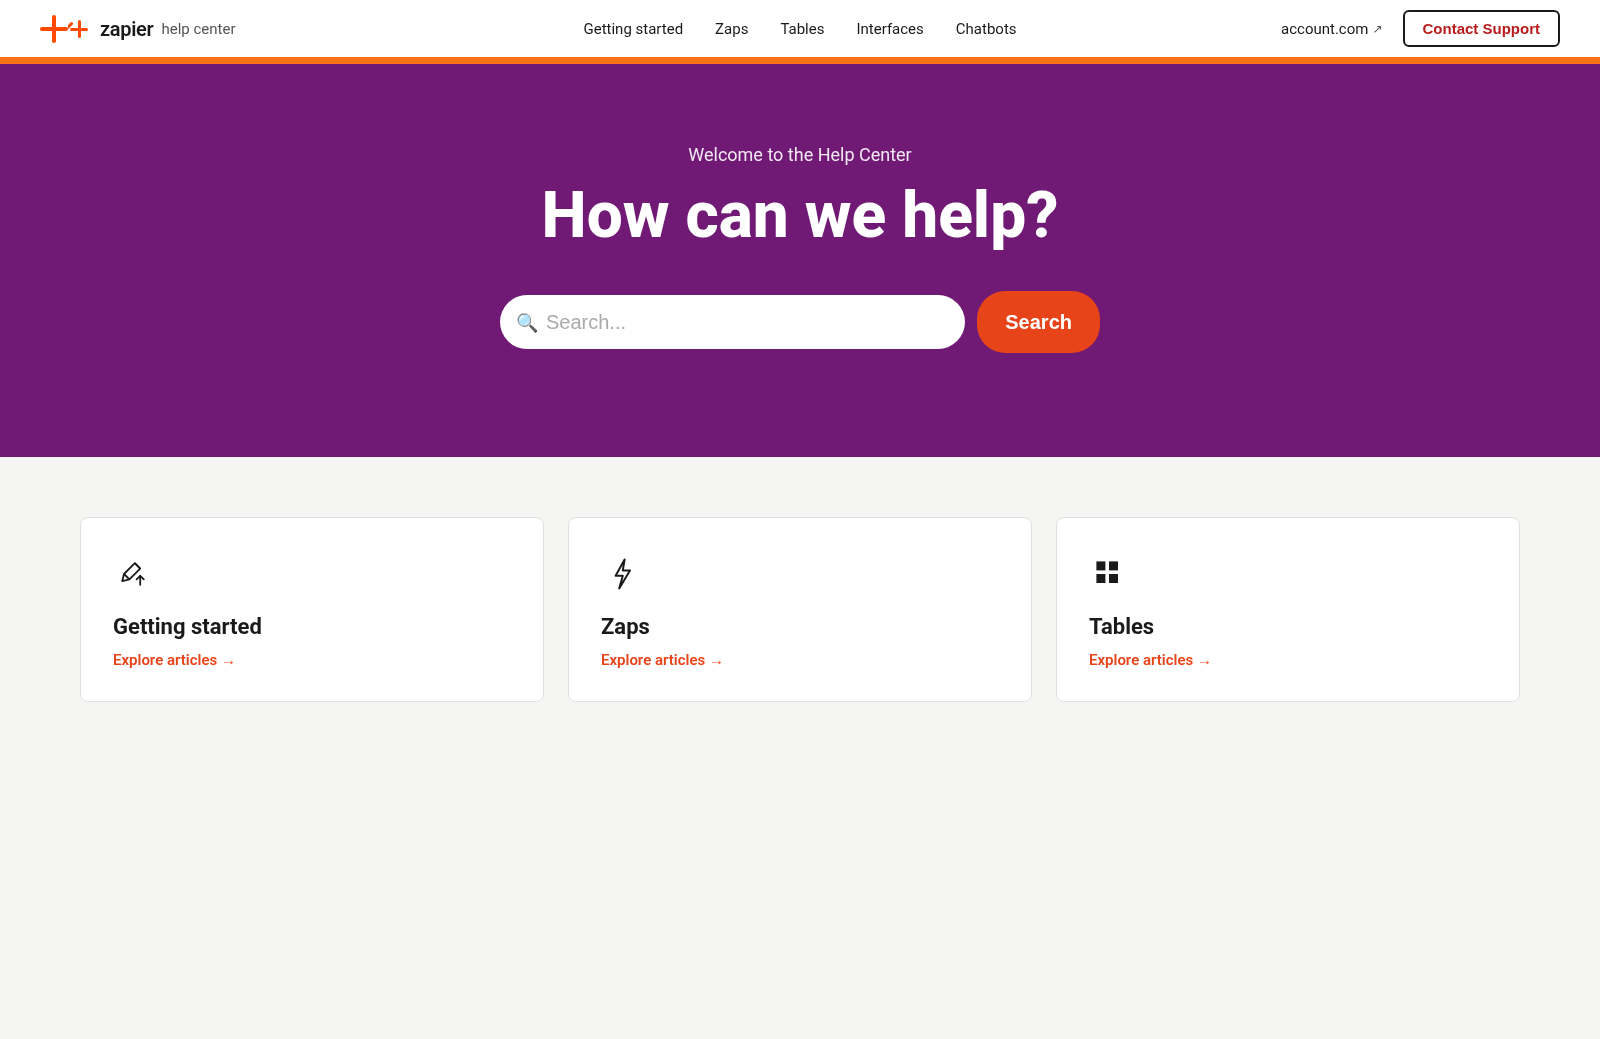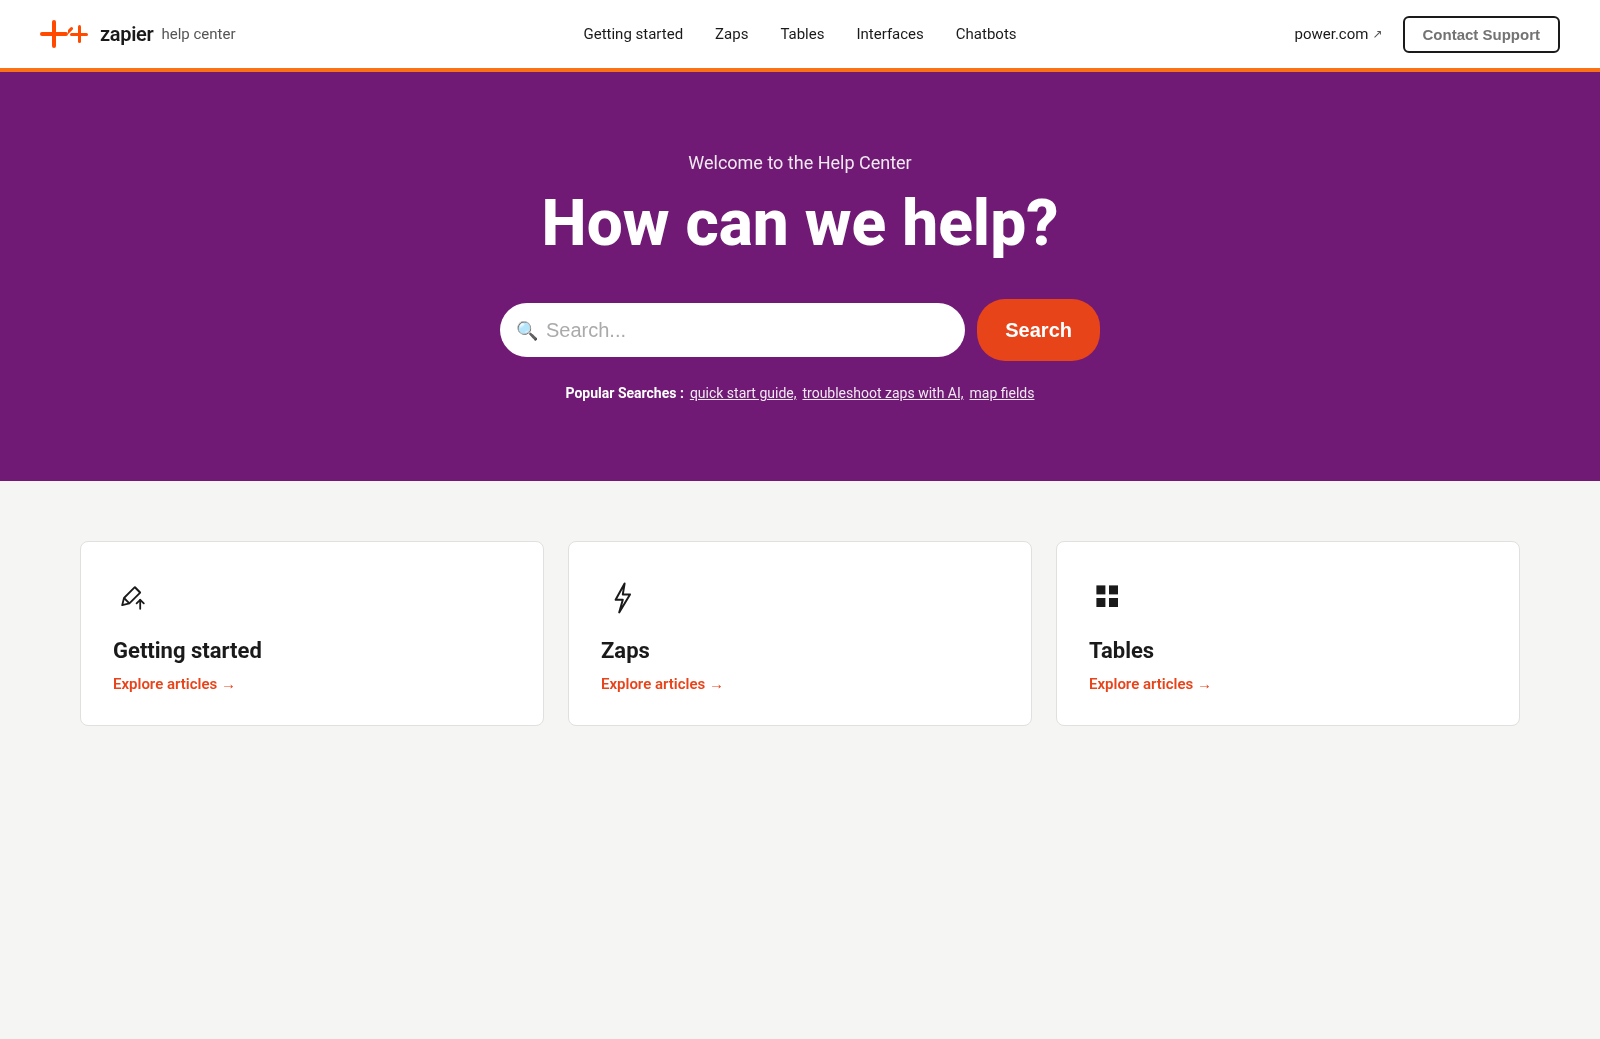--- a/index.html
+++ b/index.html
@@ -10,22 +10,22 @@
 
     body {
       font-family: -apple-system, BlinkMacSystemFont, 'Segoe UI', Roboto, Helvetica, Arial, sans-serif;
       background: #f5f5f3;
       min-height: 1039px;
     }
 
     
     .header {
       background: #ffffff;
-      border-bottom: 4px solid #f97316;
-      height: 72px;
+      border-bottom: 7px solid #f97316;
+      height: 64px;
       display: flex;
       align-items: center;
       padding: 0 40px;
       justify-content: space-between;
     }
 
     .header-left {
       display: flex;
       align-items: center;
       gap: 8px;
@@ -92,21 +92,21 @@
       font-size: 12px;
       color: #555;
     }
 
     .contact-support-btn {
       border: 2px solid #1a1a1a;
       border-radius: 6px;
       padding: 8px 18px;
       font-size: 15px;
       font-weight: 600;
-      color: #737373;
+      color: #b91c1c;
       background: transparent;
       cursor: pointer;
       white-space: nowrap;
     }
 
     
     .hero {
       background: #701a75;
       padding: 80px 40px 80px;
       display: flex;
@@ -293,45 +293,39 @@
   <nav class="header-nav">
     <a class="nav-link">Getting started</a>
     <a class="nav-link">Zaps</a>
     <a class="nav-link">Tables</a>
     <a class="nav-link">Interfaces</a>
     <a class="nav-link">Chatbots</a>
   </nav>
 
   <div class="header-right">
     <a class="zapier-com-link">
-      <span>power.com</span>
+      <span>account.com</span>
       <span class="external-link-icon">↗</span>
     </a>
     <button class="contact-support-btn">Contact Support</button>
   </div>
 </header>
 
 <section class="hero">
   <p class="hero-subtitle">Welcome to the Help Center</p>
   <h1 class="hero-title">How can we help?</h1>
 
   <div class="search-container">
     <div class="search-input-wrapper">
       <span class="search-icon-inner">🔍</span>
       <input class="search-input" type="text" placeholder="Search..." style="">
     </div>
     <button class="search-btn">Search</button>
   </div>
 
-  <div class="popular-searches">
-    <span class="popular-label">Popular Searches :</span>
-    <a class="popular-link">quick start guide,</a>
-    <a class="popular-link">troubleshoot zaps with AI,</a>
-    <a class="popular-link">map fields</a>
-  </div>
 </section>
 
 <section class="cards-section">
 
   <div class="card">
     <div class="card-icon">
       <svg class="icon-svg" viewBox="0 0 40 40" fill="none">
 
         <path d="M8 28L10 20L22 8L28 14L16 26L8 28Z" stroke="#1a1a1a" stroke-width="2" fill="none" stroke-linejoin="round"></path>
         <path d="M22 8L28 14" stroke="#1a1a1a" stroke-width="2"></path>

